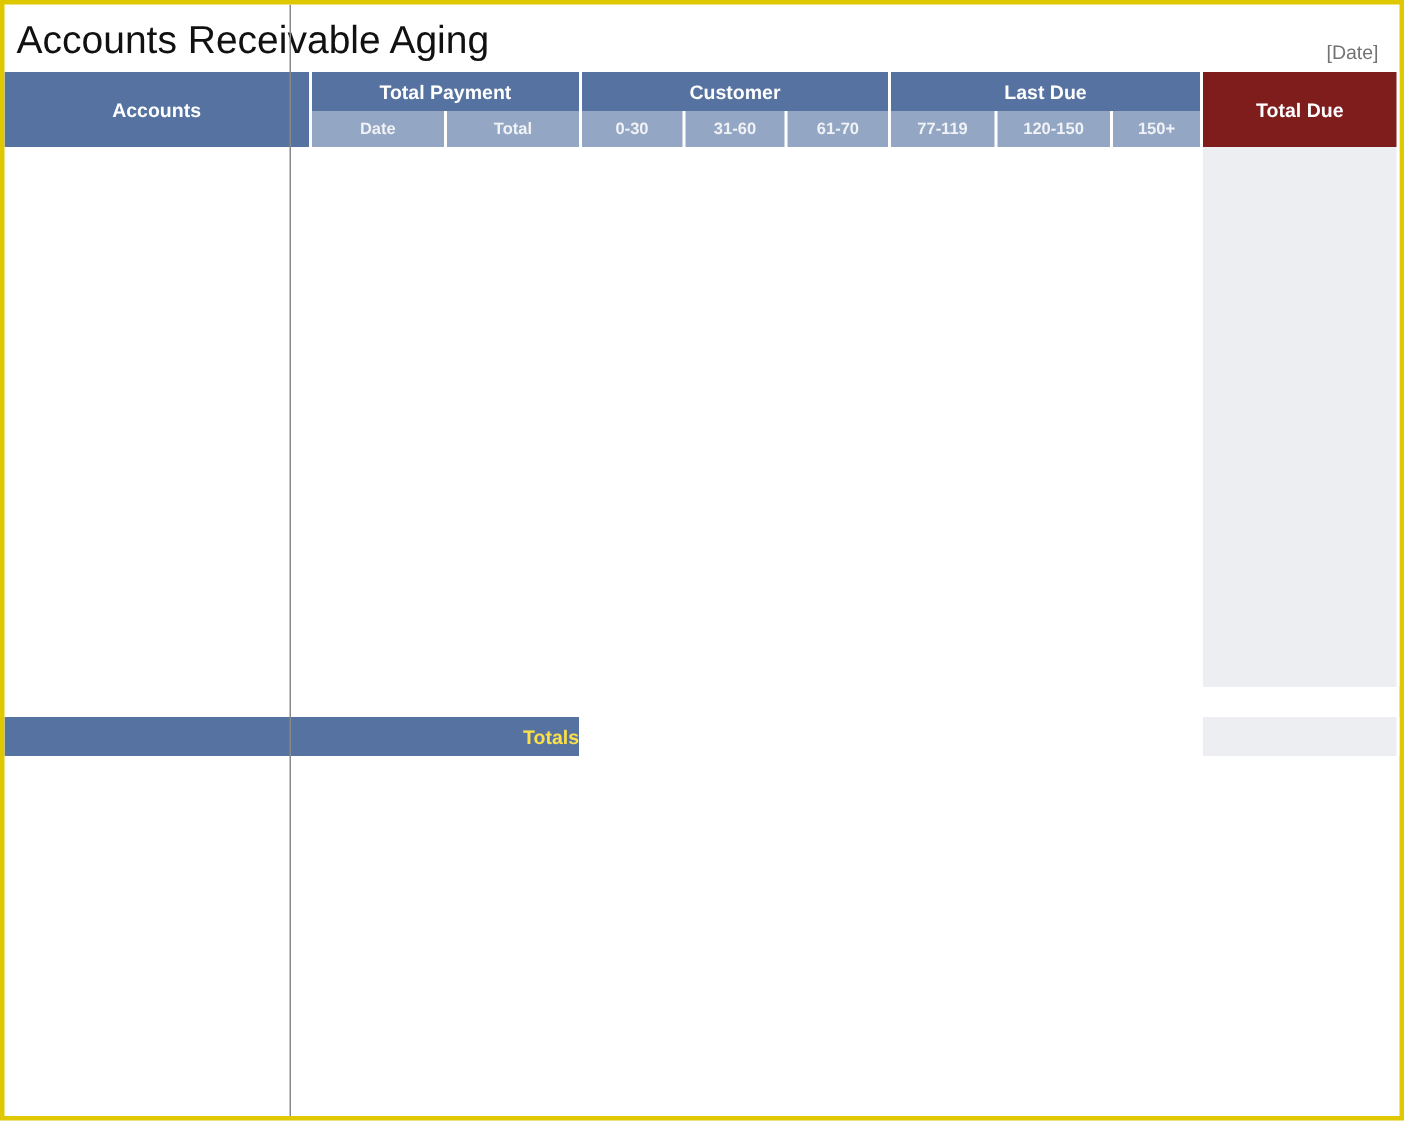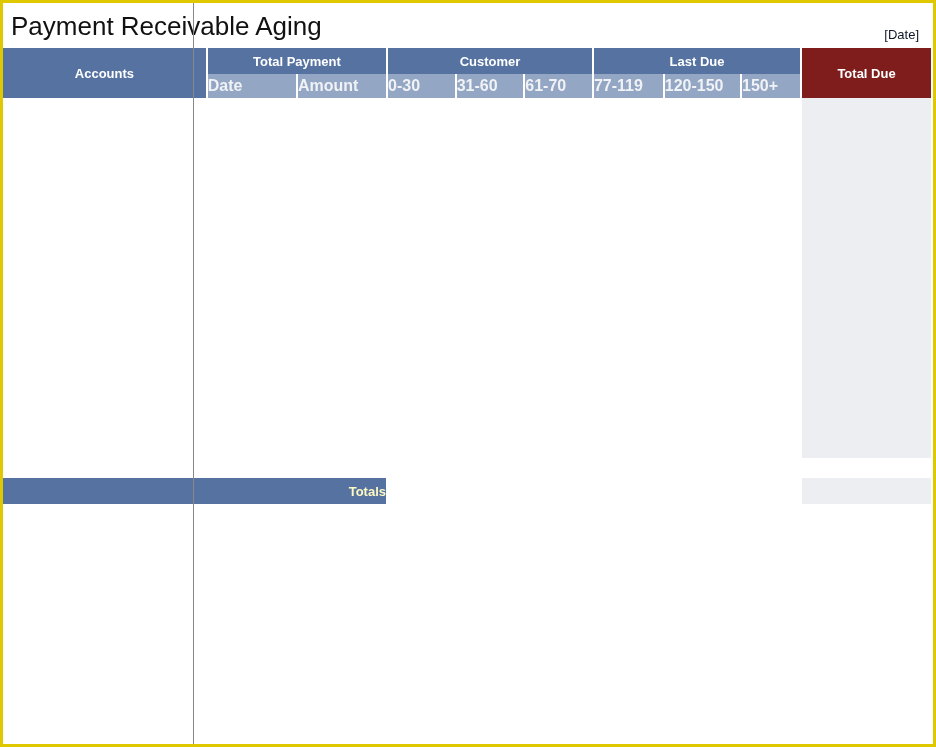--- a/index.html
+++ b/index.html
@@ -5,36 +5,36 @@
   * { box-sizing: border-box; margin: 0; padding: 0; }
   html, body { width: 936px; height: 747px; font-family: "Segoe UI", Arial, sans-serif; }
   body { border: 3px solid #e0c800; background: #fff; position: relative; }
 
   .page { position: relative; width: 100%; height: 100%; }
 
   .vline { position: absolute; left: 190px; top: 0; width: 0; height: 100%; border-left: 1px solid #888; }
 
   .titlebar { display: flex; justify-content: space-between; align-items: flex-end; padding: 8px 14px 6px 8px; }
   .title { font-size: 26px; font-weight: 300; color: #111; }
-  .date { font-size: 13px; color: #0f172a; }
+  .date { font-size: 13px; color: #737373; }
 
   table.grid { border-collapse: collapse; width: 100%; table-layout: fixed; }
   table.grid td, table.grid th { padding: 0; }
 
   .hdr-row1 th { background: #5572a1; color: #fff; font-size: 13px; font-weight: bold; height: 26px; border-right: 2px solid #fff; text-align: center; }
   .hdr-row1 th.customer { background: #5572a1; }
   .hdr-row1 th.total { background: #7f1d1d; }
 
-  .hdr-row2 th { background: #93a6c3; color: #f0f2f6; font-size: 16px; font-weight: bold; height: 24px; border-right: 2px solid #fff; text-align: left; }
+  .hdr-row2 th { background: #93a6c3; color: #f0f2f6; font-size: 11px; font-weight: bold; height: 24px; border-right: 2px solid #fff; text-align: center; }
 
   .body-row td { height: 24px; border-right: 2px solid #fff; }
   .body-row td.totalcell { background: #eceef2; }
   .gap-row td { height: 20px; border: none; }
 
-  .totals-row td { background: #5572a1; color: #fef9c3; font-size: 13px; font-weight: bold; height: 26px; border-right: 2px solid #fff; text-align: right; padding-right: 8px; }
+  .totals-row td { background: #5572a1; color: #fde047; font-size: 13px; font-weight: bold; height: 26px; border-right: 2px solid #fff; text-align: right; padding-right: 8px; }
   .totals-row td.valcell { background: #fff; }
   .totals-row td.totalval { background: #eceef2; }
 
   col.c-customer { width: 190px; }
   col.c-date     { width: 84px; }
   col.c-amount   { width: 84px; }
   col.c-b1       { width: 64px; }
   col.c-b2       { width: 64px; }
   col.c-b3       { width: 64px; }
   col.c-b4       { width: 66px; }
@@ -42,21 +42,21 @@
   col.c-b6       { width: 56px; }
   col.c-total    { width: 122px; }
 </style>
 </head>
 <body>
 
 <div class="page">
   <div class="vline"></div>
 
   <div class="titlebar">
-    <div class="title">Payment Receivable Aging</div>
+    <div class="title">Accounts Receivable Aging</div>
     <div class="date">[Date]</div>
   </div>
 
   <table class="grid">
     <colgroup>
       <col class="c-customer">
         <col class="c-date">
         <col class="c-amount">
       <col class="c-b1">
         <col class="c-b2">
@@ -69,21 +69,21 @@
     <thead>
       <tr class="hdr-row1">
         <th rowspan="2" class="customer">Accounts</th>
         <th colspan="2">Total Payment</th>
         <th colspan="3">Customer</th>
         <th colspan="3">Last Due</th>
         <th rowspan="2" class="total">Total Due</th>
       </tr>
       <tr class="hdr-row2">
         <th>Date</th>
-        <th>Amount</th>
+        <th>Total</th>
         <th>0-30</th>
         <th>31-60</th>
         <th>61-70</th>
         <th>77-119</th>
         <th>120-150</th>
         <th>150+</th>
       </tr>
     </thead>
     <tbody id="rows-body">
         <tr class="body-row">

